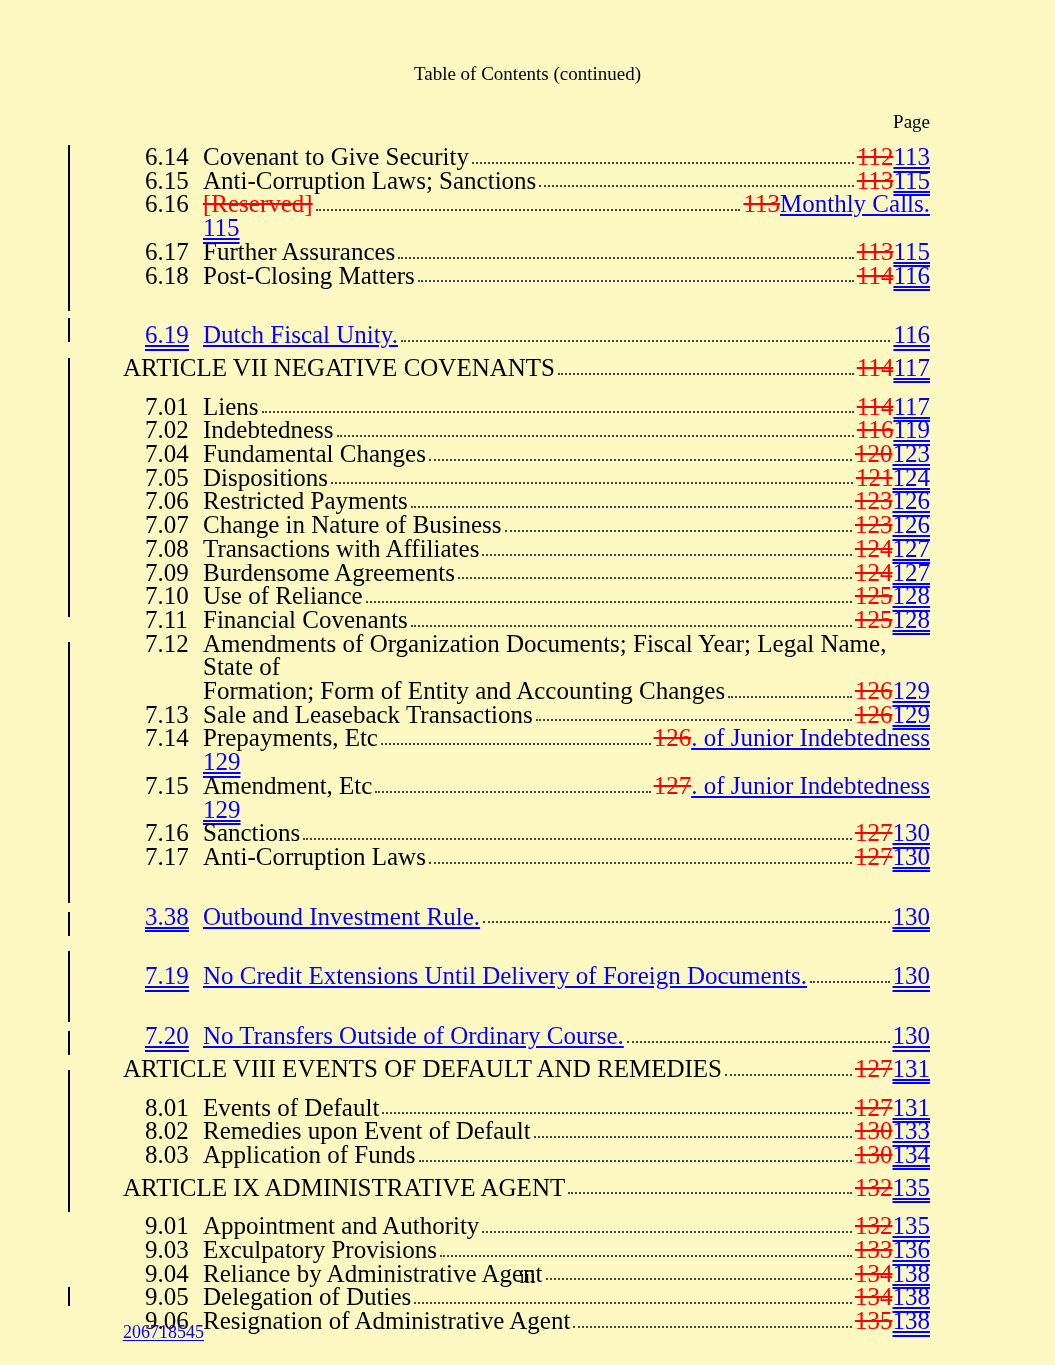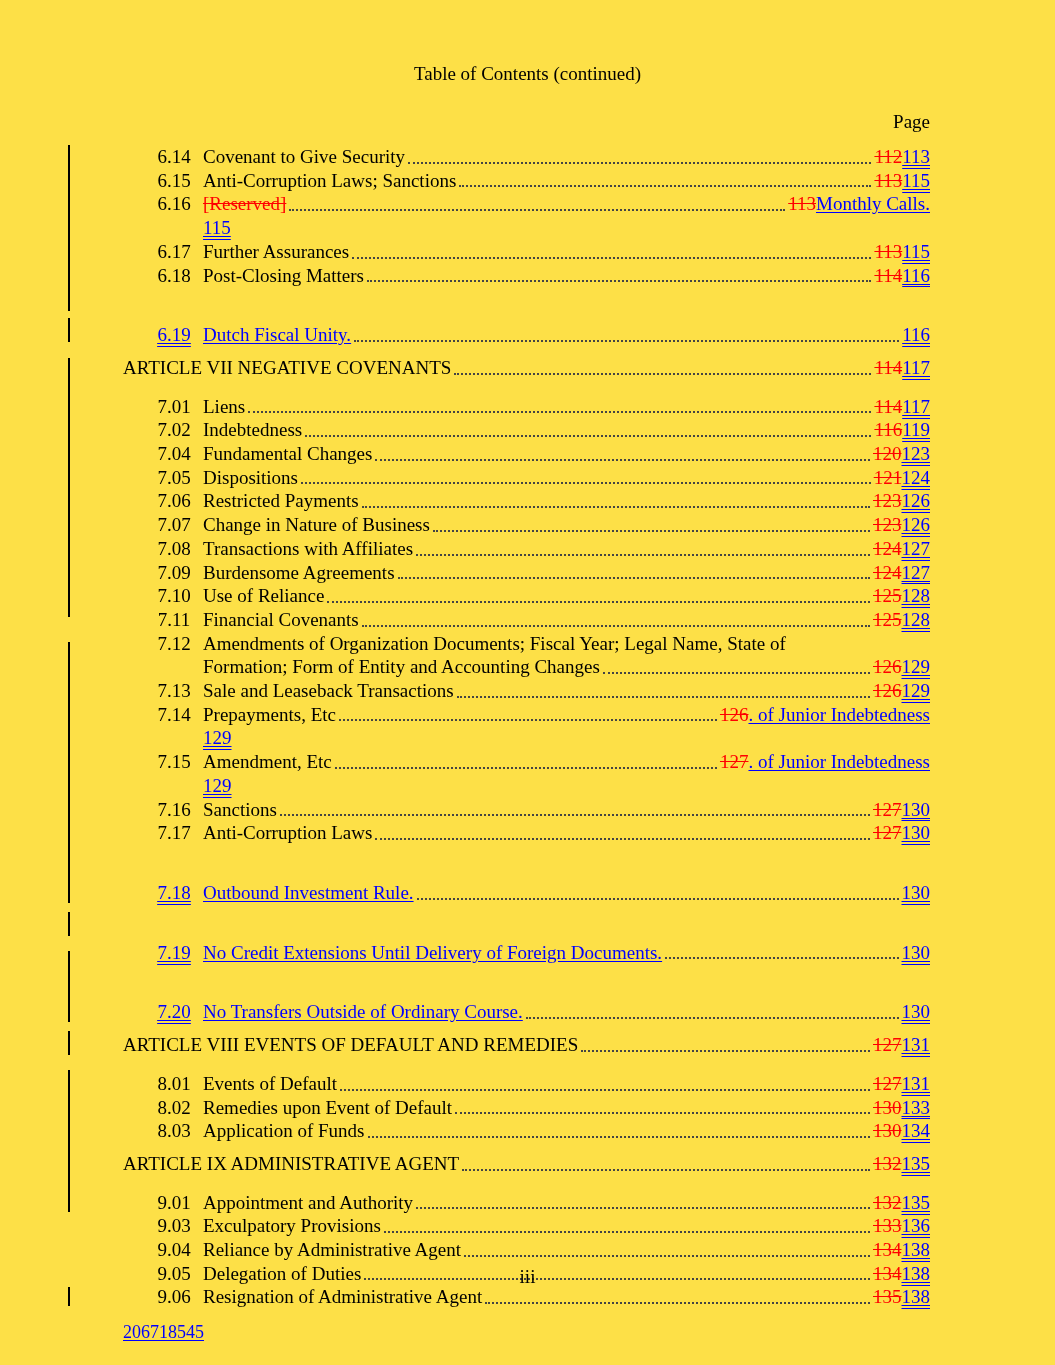--- a/index.html
+++ b/index.html
@@ -1,34 +1,34 @@
 <!DOCTYPE html>
 <html style="--ins: #0000ff; --del: #ff0000;"><head>
 <meta charset="utf-8">
 <style>
   html,body{margin:0;padding:0;background:#e9e9e9;}
   .sheet{
     position:relative;
     width:1055px;height:1365px;
-    background:#fde047;
+    background:#fef9c3;
     font-family:"Liberation Serif","DejaVu Serif",serif;
     color:#000;
     overflow:hidden;
   }
   .doc-title{
     position:absolute;top:62px;left:0;right:0;
     text-align:center;font-size:19px;line-height:24px;
   }
   .page-label{
     position:absolute;top:110px;right:125px;
     font-size:19px;line-height:24px;
   }
   .toc{
     position:absolute;top:145px;left:123px;width:807px;
-    font-size:19px;line-height:23.7px;text-align:center;
+    font-size:25px;line-height:23.7px;
   }
   .row{display:flex;align-items:baseline;}
   .row.s{padding-left:22px;}
   .row.c{padding-left:80px;}
   .row.a{margin-top:9px;margin-bottom:15px;}
   .num{flex:0 0 58px;white-space:nowrap;}
   .leader{
     flex:1 1 16px;min-width:16px;
     border-bottom:2px dotted #444;
     align-self:flex-end;
@@ -207,21 +207,21 @@
         <span class="leader"></span>
         <span class="right"><span class="seg-d">127</span><span class="seg-in">130</span></span>
       </div>
       <div class="row s">
         <span class="num"><span>7.17</span></span>
         <span class="seg-n">Anti-Corruption Laws</span>
         <span class="leader"></span>
         <span class="right"><span class="seg-d">127</span><span class="seg-in">130</span></span>
       </div>
       <div class="row s">
-        <span class="num num-ins"><span class="seg-in">7.18</span></span>
+        <span class="num num-ins"><span class="seg-in">3.38</span></span>
         <span class="seg-it">Outbound Investment Rule.</span>
         <span class="leader"></span>
         <span class="right"><span class="seg-in">130</span></span>
       </div>
       <div class="row s">
         <span class="num num-ins"><span class="seg-in">7.19</span></span>
         <span class="seg-it">No Credit Extensions Until Delivery of Foreign Documents.</span>
         <span class="leader"></span>
         <span class="right"><span class="seg-in">130</span></span>
       </div>

